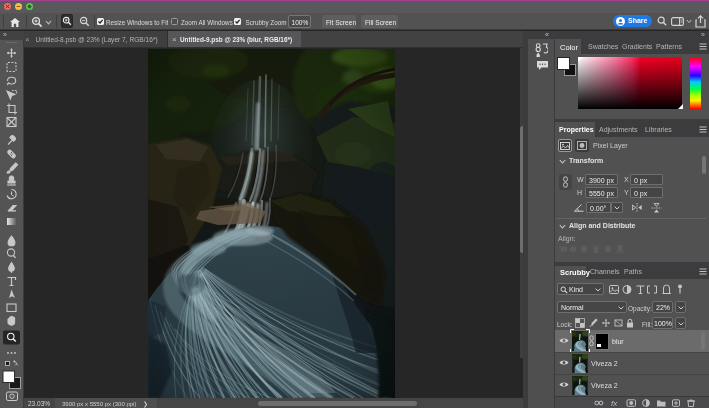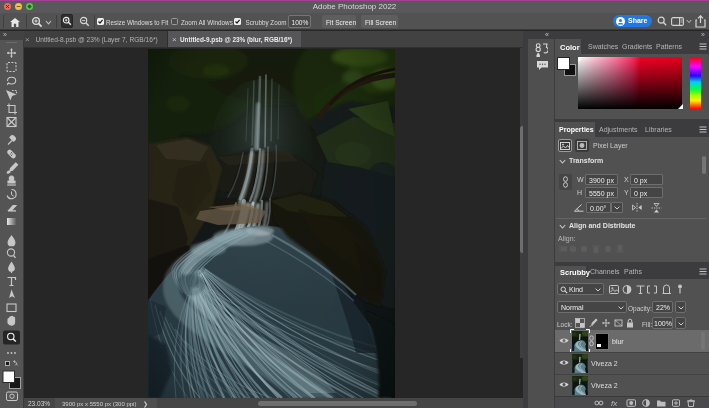--- a/index.html
+++ b/index.html
@@ -15,21 +15,20 @@
 
   <div class="abs" style="left:0;top:0;width:709px;height:13px;background:#59595b;border-top:1px solid #a73e96;"></div>
   <div class="abs" style="left:4px;top:3px;width:7px;height:7px;border-radius:50%;background:#ed6a5e;"></div>
   <div class="abs" style="left:15px;top:3px;width:7px;height:7px;border-radius:50%;background:#f4bf4f;"></div>
   <div class="abs" style="left:26px;top:3px;width:7px;height:7px;border-radius:50%;background:#61c354;"></div>
   <svg class="abs" style="left:4px;top:3px;" width="29" height="7" viewBox="0 0 29 7">
     <path d="M2 2 L5 5 M5 2 L2 5" stroke="#7e1915" stroke-width="0.9"></path>
     <line x1="12.6" y1="3.5" x2="16.4" y2="3.5" stroke="#8a5d07" stroke-width="1"></line>
     <path d="M25.5 1.2 L27.8 3.5 L25.5 5.8 L23.2 3.5 Z" fill="#1d6515"></path>
   </svg>
-  <div class="abs" style="left:0;top:2px;width:709px;text-align:center;color:#d8d8d8;font-size:8px;">Adobe Photoshop 2022</div>
 
   <div class="abs" style="left:0;top:13px;width:709px;height:17px;background:#525252;border-bottom:1px solid #3a3a3a;"></div>
 
   <svg class="abs" style="left:9.5px;top:17.5px;" width="10" height="9" viewBox="0 0 11 10">
     <path d="M5.5 0 L11 4.5 L9.3 4.5 L9.3 10 L6.8 10 L6.8 6.5 L4.2 6.5 L4.2 10 L1.7 10 L1.7 4.5 L0 4.5 Z" fill="#e8e8e8"></path>
   </svg>
   <div class="abs" style="left:26px;top:15px;width:1px;height:13px;background:#3f3f3f;"></div>
 
   <svg class="abs" style="left:31px;top:16px;" width="12" height="12" viewBox="0 0 12 12">
     <circle cx="5" cy="5" r="3.4" fill="none" stroke="#e0e0e0" stroke-width="1.3"></circle>
@@ -445,21 +444,21 @@
   </svg>
   <svg class="abs" style="left:536px;top:60px;" width="13" height="11" viewBox="0 0 13 11">
     <path d="M1 1 H12 V7.5 H5.5 L3 10 V7.5 H1 Z" fill="#d8d8d8"></path>
     <circle cx="4" cy="4.2" r="0.7" fill="#4f4f4f"></circle>
     <circle cx="6.5" cy="4.2" r="0.7" fill="#4f4f4f"></circle>
     <circle cx="9" cy="4.2" r="0.7" fill="#4f4f4f"></circle>
   </svg>
 
   <div class="abs" style="left:555px;top:39px;width:154px;height:15px;background:#3c3c3e;"></div>
   <div class="abs" style="left:555px;top:39px;width:26px;height:15px;background:#515151;"></div>
-  <div class="abs" style="left:560px;top:43px;color:#ffffff;font-size:7.5px;font-weight:bold;">Color</div>
+  <div class="abs" style="left:560px;top:43px;color:#ffffff;font-size:7.5px;font-weight:normal;">Color</div>
   <div class="abs txt" style="left:588px;top:43px;color:#b5b5b5;">Swatches</div>
   <div class="abs txt" style="left:622px;top:43px;color:#b5b5b5;">Gradients</div>
   <div class="abs txt" style="left:656px;top:43px;color:#b5b5b5;">Patterns</div>
   <div class="abs" style="left:555px;top:54px;width:154px;height:65px;background:#515151;"></div>
 
   <div class="abs" style="left:564px;top:64px;width:12px;height:12px;background:#111111;border:1px solid #9a9a9a;"></div>
   <div class="abs" style="left:557px;top:57px;width:13px;height:13px;background:#ffffff;border:1px solid #262626;"></div>
 
   <div class="abs" style="left:578px;top:57px;width:104px;height:52px;
        background:linear-gradient(to bottom, rgba(0,0,0,0) 0%, #000 100%),

